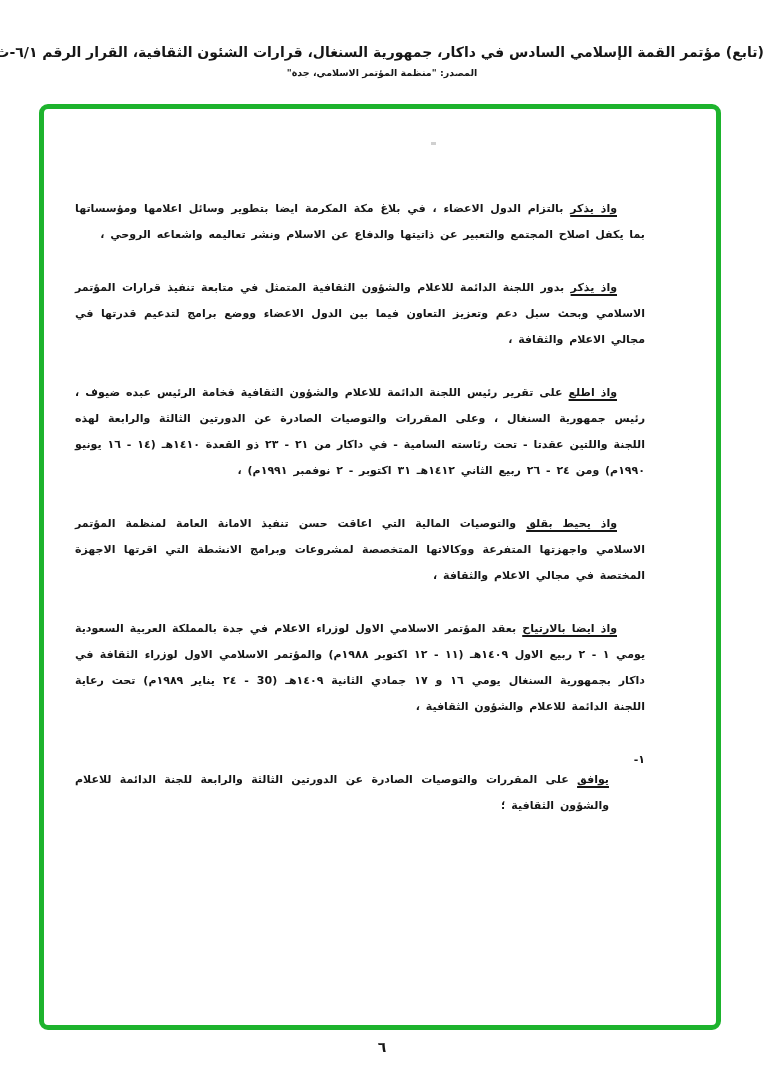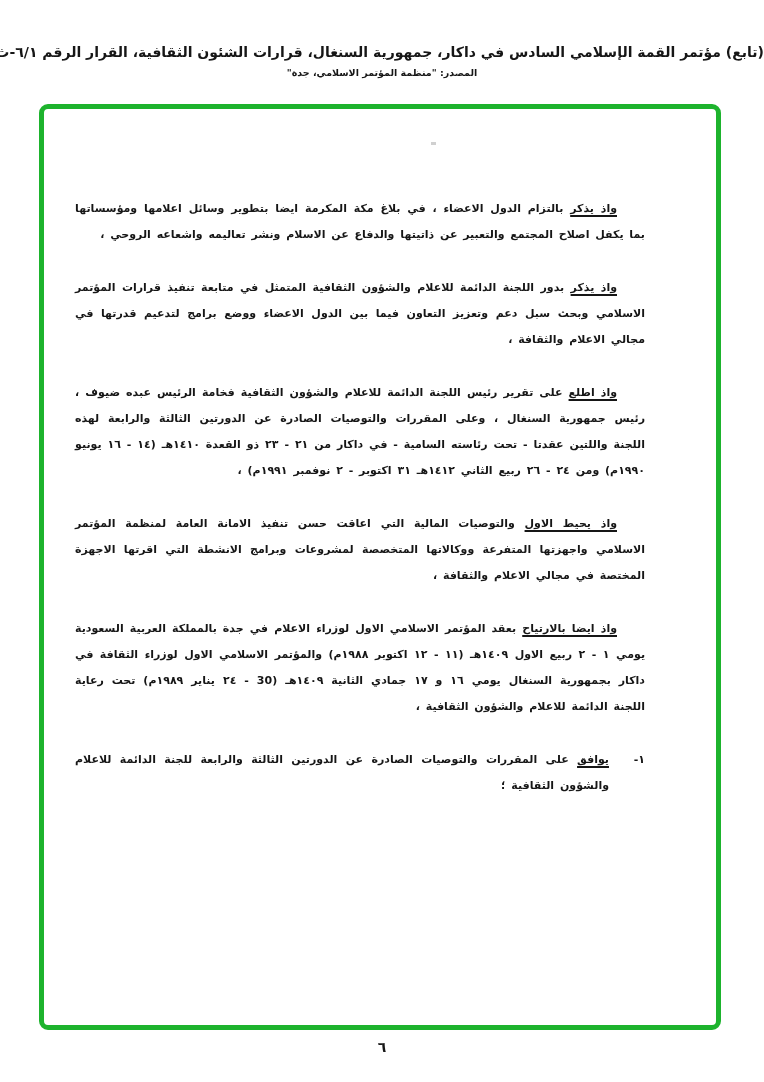--- a/index.html
+++ b/index.html
@@ -87,20 +87,21 @@
     direction: rtl;
     margin-top: 12px;
   }
   .item-number {
     flex: 0 0 36px;
     white-space: nowrap;
   }
   .item-body {
     flex: 1;
     text-align: justify;
+    margin-top: 20px;
   }
   
   .page-number {
     position: absolute;
     top: 1039px;
     left: 0;
     right: 0;
     text-align: center;
     font-weight: bold;
     font-size: 14px;
@@ -121,21 +122,21 @@
   <div class="scan-speck"></div>
 
   <div class="doc-content">
 
     <p class="clause"><span class="clause-lead">واذ يذكر</span> <span>بالتزام الدول الاعضاء ، في بلاغ مكة المكرمة ايضا بتطوير وسائل اعلامها ومؤسساتها بما يكفل اصلاح المجتمع والتعبير عن ذاتيتها والدفاع عن الاسلام ونشر تعاليمه واشعاعه الروحي ،</span></p>
 
     <p class="clause"><span class="clause-lead">واذ يذكر</span> <span>بدور اللجنة الدائمة للاعلام والشؤون الثقافية المتمثل في متابعة تنفيذ قرارات المؤتمر الاسلامي وبحث سبل دعم وتعزيز التعاون فيما بين الدول الاعضاء ووضع برامج لتدعيم قدرتها في مجالي الاعلام والثقافة ،</span></p>
 
     <p class="clause"><span class="clause-lead">واذ اطلع</span> <span>على تقرير رئيس اللجنة الدائمة للاعلام والشؤون الثقافية فخامة الرئيس عبده ضيوف ، رئيس جمهورية السنغال ، وعلى المقررات والتوصيات الصادرة عن الدورتين الثالثة والرابعة لهذه اللجنة واللتين عقدتا - تحت رئاسته السامية - في داكار من ٢١ - ٢٣ ذو القعدة ١٤١٠هـ (١٤ - ١٦ يونيو ١٩٩٠م) ومن ٢٤ - ٢٦ ربيع الثاني ١٤١٢هـ ٣١ اكتوبر - ٢ نوفمبر ١٩٩١م) ،</span></p>
 
-    <p class="clause"><span class="clause-lead">واذ يحيط الاول</span> <span>والتوصيات المالية التي اعاقت حسن تنفيذ الامانة العامة لمنظمة المؤتمر الاسلامي واجهزتها المتفرعة ووكالاتها المتخصصة لمشروعات وبرامج الانشطة التي اقرتها الاجهزة المختصة في مجالي الاعلام والثقافة ،</span></p>
+    <p class="clause"><span class="clause-lead">واذ يحيط بقلق</span> <span>والتوصيات المالية التي اعاقت حسن تنفيذ الامانة العامة لمنظمة المؤتمر الاسلامي واجهزتها المتفرعة ووكالاتها المتخصصة لمشروعات وبرامج الانشطة التي اقرتها الاجهزة المختصة في مجالي الاعلام والثقافة ،</span></p>
 
     <p class="clause"><span class="clause-lead">واذ ايضا بالارتياح</span> <span>بعقد المؤتمر الاسلامي الاول لوزراء الاعلام في جدة بالمملكة العربية السعودية يومي ١ - ٢ ربيع الاول ١٤٠٩هـ (١١ - ١٢ اكتوبر ١٩٨٨م) والمؤتمر الاسلامي الاول لوزراء الثقافة في داكار بجمهورية السنغال يومي ١٦ و ١٧ جمادي الثانية ١٤٠٩هـ (30 - ٢٤ يناير ١٩٨٩م) تحت رعاية اللجنة الدائمة للاعلام والشؤون الثقافية ،</span></p>
 
     <div class="resolution-item">
       <span class="item-number">١-</span>
       <div class="item-body"><span class="clause-lead">يوافق</span> <span>على المقررات والتوصيات الصادرة عن الدورتين الثالثة والرابعة للجنة الدائمة للاعلام والشؤون الثقافية ؛</span></div>
     </div>
 
   </div>
 

